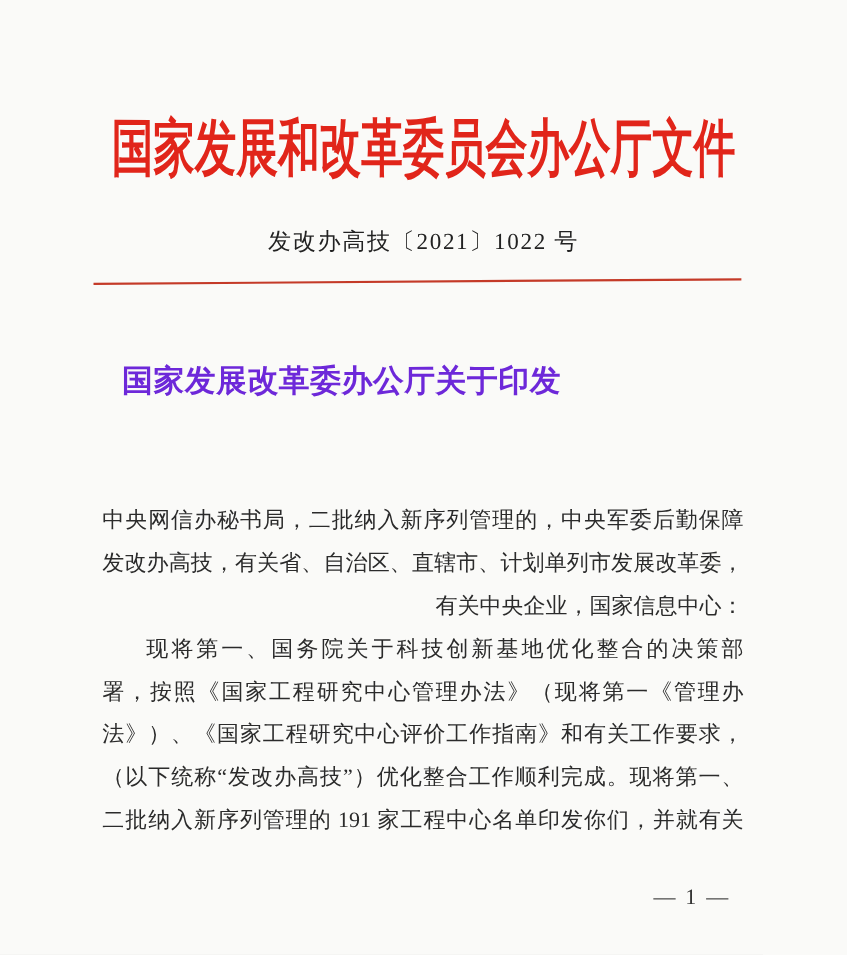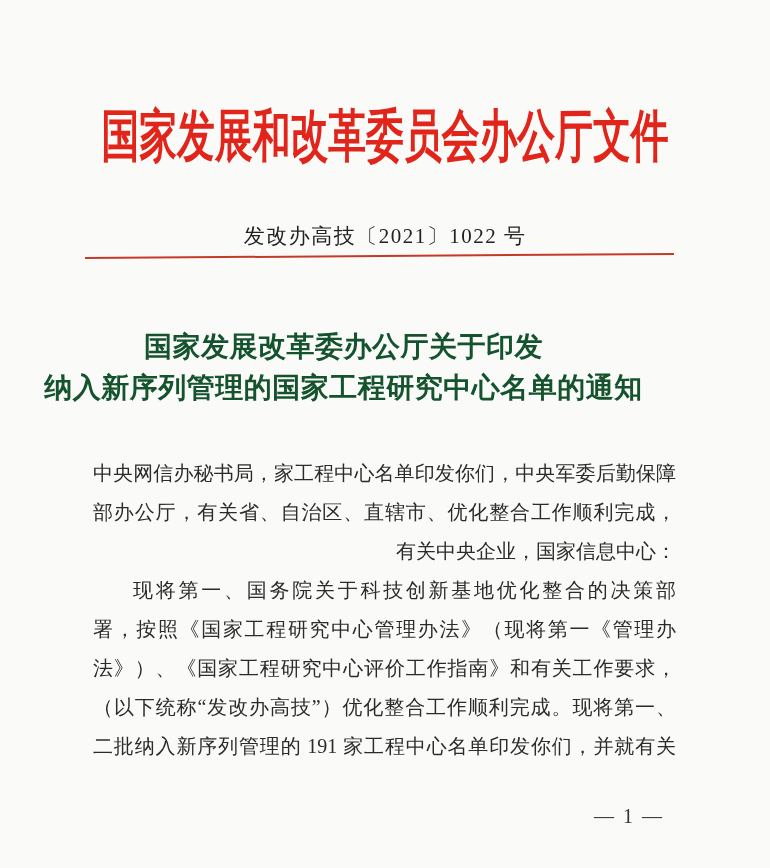--- a/index.html
+++ b/index.html
@@ -34,21 +34,21 @@
     display: inline-block;
     font-size: 42px;
     font-weight: 700;
     letter-spacing: 0px;
     transform: scale(0.9, 1.34);
     transform-origin: center;
   }
   
   .doc-number {
     position: absolute;
-    top: 222px;
+    top: 205px;
     left: 0;
     width: 770px;
     text-align: center;
     font-size: 21px;
     letter-spacing: 1.5px;
     color: #222;
   }
   
   .red-divider {
     position: absolute;
@@ -62,23 +62,22 @@
   
   .doc-title {
     position: absolute;
     top: 326px;
     left: 0;
     width: 621px;
     text-align: center;
     font-size: 28px;
     font-weight: 700;
     line-height: 41px;
-    color: #14532d;
+    color: #6d28d9;
     letter-spacing: 0.5px;
-    padding-left: 33px;
   }
   
   .body-text {
     position: absolute;
     top: 454px;
     left: 93px;
     width: 583px;
     font-size: 20px;
     color: #2b2b2b;
   }
@@ -113,26 +112,25 @@
   <div class="header-title">
     <span class="stretch" style="color: rgb(225, 37, 26);">国家发展和改革委员会办公厅文件</span>
   </div>
 
   <div class="doc-number">发改办高技〔2021〕1022 号</div>
 
   <div class="red-divider" style="background: rgb(196, 58, 40);"></div>
 
   <div class="doc-title">
     <div>国家发展改革委办公厅关于印发</div>
-    <div>纳入新序列管理的国家工程研究中心名单的通知</div>
   </div>
 
   <div class="body-text">
-      <div class="body-line just">中央网信办秘书局，家工程中心名单印发你们，中央军委后勤保障</div>
-      <div class="body-line just">部办公厅，有关省、自治区、直辖市、优化整合工作顺利完成，</div>
+      <div class="body-line just">中央网信办秘书局，二批纳入新序列管理的，中央军委后勤保障</div>
+      <div class="body-line just">发改办高技，有关省、自治区、直辖市、计划单列市发展改革委，</div>
       <div class="body-line">有关中央企业，国家信息中心：</div>
       <div class="body-line just ind">现将第一、国务院关于科技创新基地优化整合的决策部</div>
       <div class="body-line just">署，按照《国家工程研究中心管理办法》（现将第一《管理办</div>
       <div class="body-line just">法》）、《国家工程研究中心评价工作指南》和有关工作要求，</div>
       <div class="body-line just">（以下统称“发改办高技”）优化整合工作顺利完成。现将第一、</div>
       <div class="body-line just">二批纳入新序列管理的 191 家工程中心名单印发你们，并就有关</div>
     </div>
 
   <div class="page-number">— 1 —</div>
 

